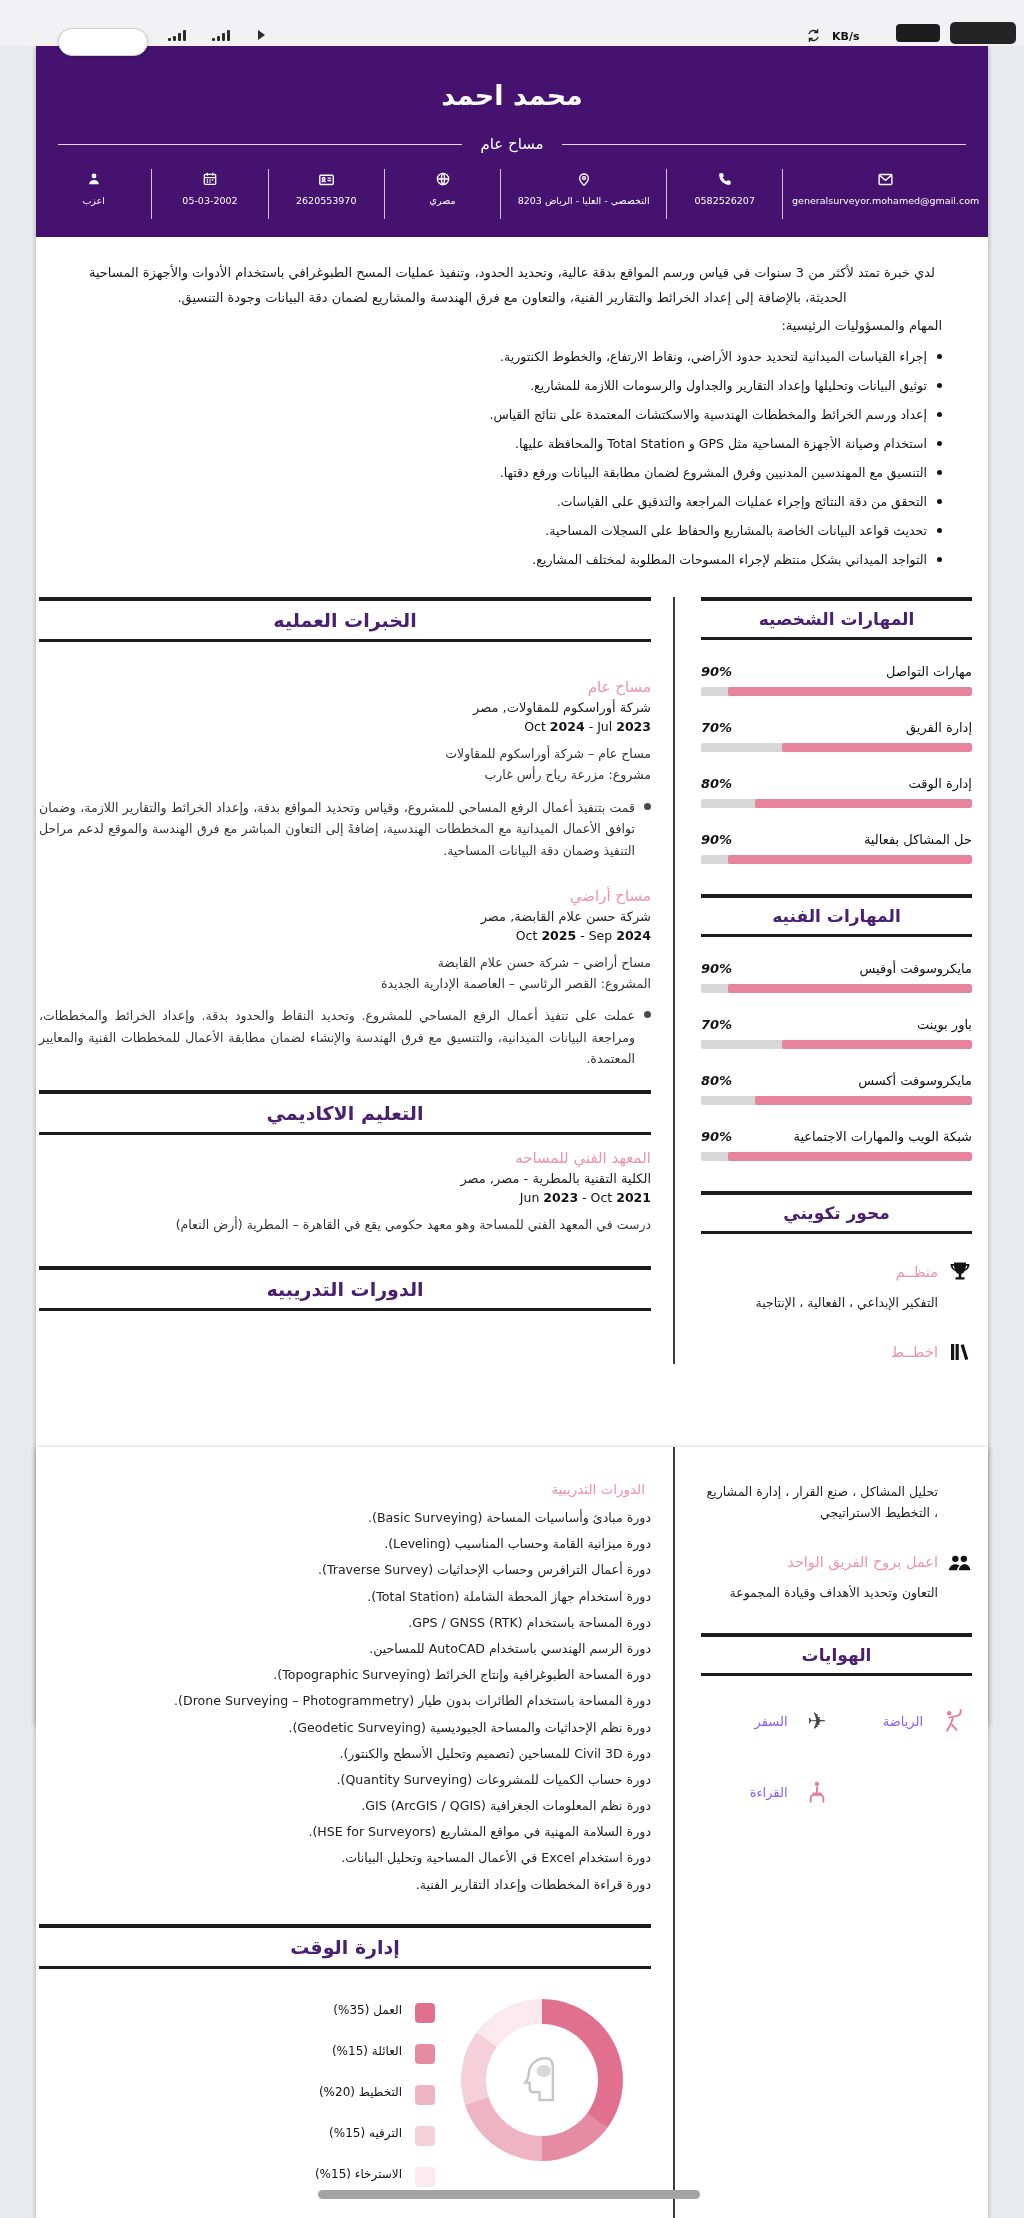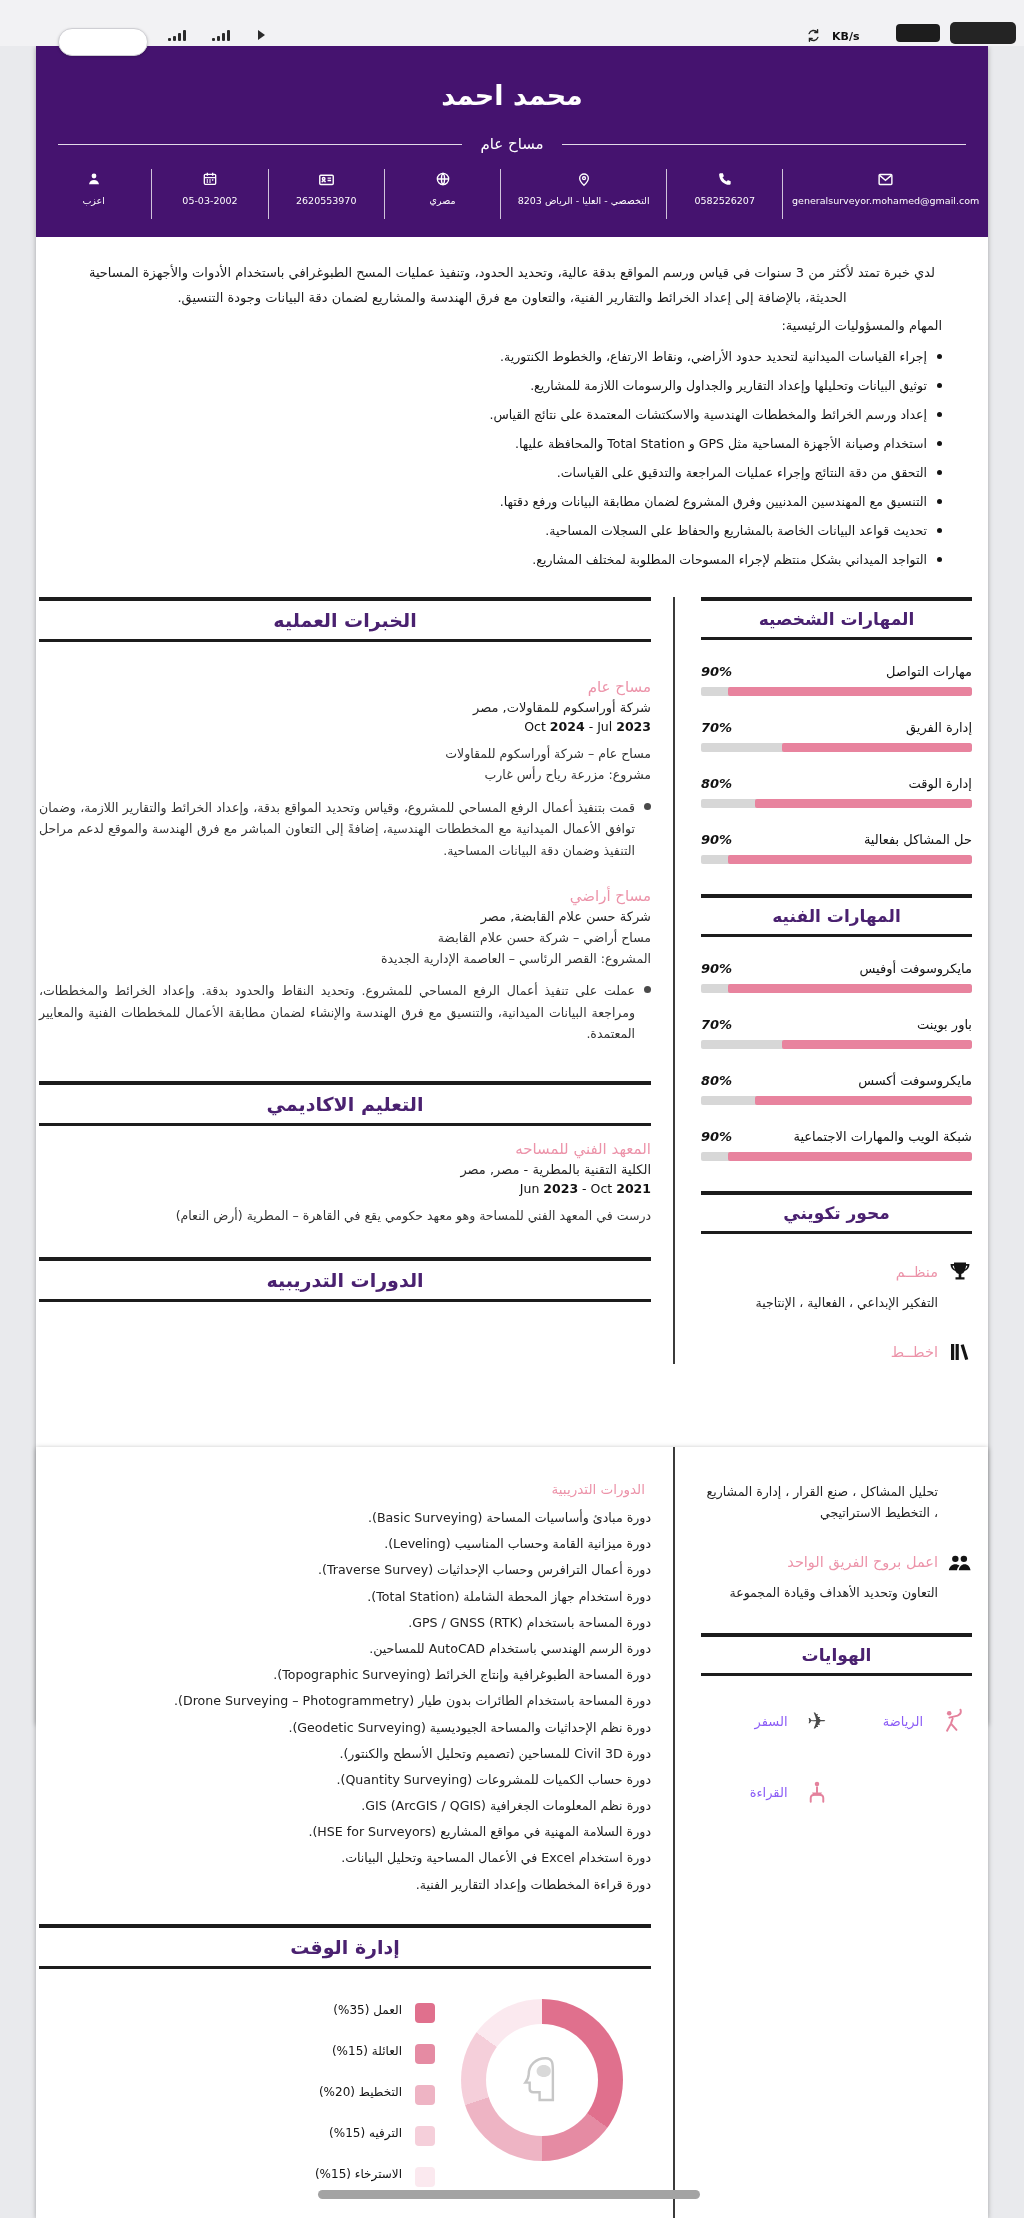--- a/index.html
+++ b/index.html
@@ -293,25 +293,25 @@
     <div class="bullet-row">
         <span class="bdot"></span>
         <span>إعداد ورسم الخرائط والمخططات الهندسية والاسكتشات المعتمدة على نتائج القياس.</span>
       </div>
     <div class="bullet-row">
         <span class="bdot"></span>
         <span>استخدام وصيانة الأجهزة المساحية مثل GPS و Total Station والمحافظة عليها.</span>
       </div>
     <div class="bullet-row">
         <span class="bdot"></span>
+        <span>التنسيق مع المهندسين المدنيين وفرق المشروع لضمان مطابقة البيانات ورفع دقتها.</span>
+      </div>
+    <div class="bullet-row">
+        <span class="bdot"></span>
         <span>التحقق من دقة النتائج وإجراء عمليات المراجعة والتدقيق على القياسات.</span>
-      </div>
-    <div class="bullet-row">
-        <span class="bdot"></span>
-        <span>التنسيق مع المهندسين المدنيين وفرق المشروع لضمان مطابقة البيانات ورفع دقتها.</span>
       </div>
     <div class="bullet-row">
         <span class="bdot"></span>
         <span>تحديث قواعد البيانات الخاصة بالمشاريع والحفاظ على السجلات المساحية.</span>
       </div>
     <div class="bullet-row">
         <span class="bdot"></span>
         <span>التواجد الميداني بشكل منتظم لإجراء المسوحات المطلوبة لمختلف المشاريع.</span>
       </div>
   </div>
@@ -328,29 +328,30 @@
         <div class="descline">مشروع: مزرعة رياح رأس غارب</div>
         <div class="exp-bullet">
             <span class="xdot"></span>
             <span>قمت بتنفيذ أعمال الرفع المساحي للمشروع، وقياس وتحديد المواقع بدقة، وإعداد الخرائط والتقارير اللازمة، وضمان توافق الأعمال الميدانية مع المخططات الهندسية، إضافةً إلى التعاون المباشر مع فرق الهندسة والموقع لدعم مراحل التنفيذ وضمان دقة البيانات المساحية.</span>
           </div>
       </div>
 
       <div>
         <div class="jobtitle tight">مساح أراضي</div>
         <div class="company">شركة حسن علام القابضة, مصر</div>
+        <div class="dates"><span dir="ltr"><span>Oct</span> <b>2025</b> <span>-</span> <span>Sep</span> <b>2024</b></span></div>
         <div class="descline">مساح أراضي – شركة حسن علام القابضة</div>
         <div class="descline">المشروع: القصر الرئاسي – العاصمة الإدارية الجديدة</div>
         <div class="exp-bullet">
             <span class="xdot"></span>
             <span>عملت على تنفيذ أعمال الرفع المساحي للمشروع. وتحديد النقاط والحدود بدقة. وإعداد الخرائط والمخططات، ومراجعة البيانات الميدانية، والتنسيق مع فرق الهندسة والإنشاء لضمان مطابقة الأعمال للمخططات الفنية والمعايير المعتمدة.</span>
           </div>
       </div>
 
-      <div class="sec-h" style="margin-top:36px">التعليم الاكاديمي</div>
+      <div class="sec-h" style="margin-top:20px">التعليم الاكاديمي</div>
       <div>
         <div class="jobtitle" style="margin-top:14px">المعهد الفني للمساحه</div>
         <div class="company">الكلية التقنية بالمطرية - مصر, مصر</div>
         <div class="dates"><span dir="ltr"><span>Jun</span> <b>2023</b> <span>-</span> <span>Oct</span> <b>2021</b></span></div>
         <div class="descline">درست في المعهد الفني للمساحة وهو معهد حكومي يقع في القاهرة – المطرية (أرض النعام)</div>
       </div>
 
       <div class="sec-h" style="margin-top:30px">الدورات التدريبيه</div>
     </div>
 

